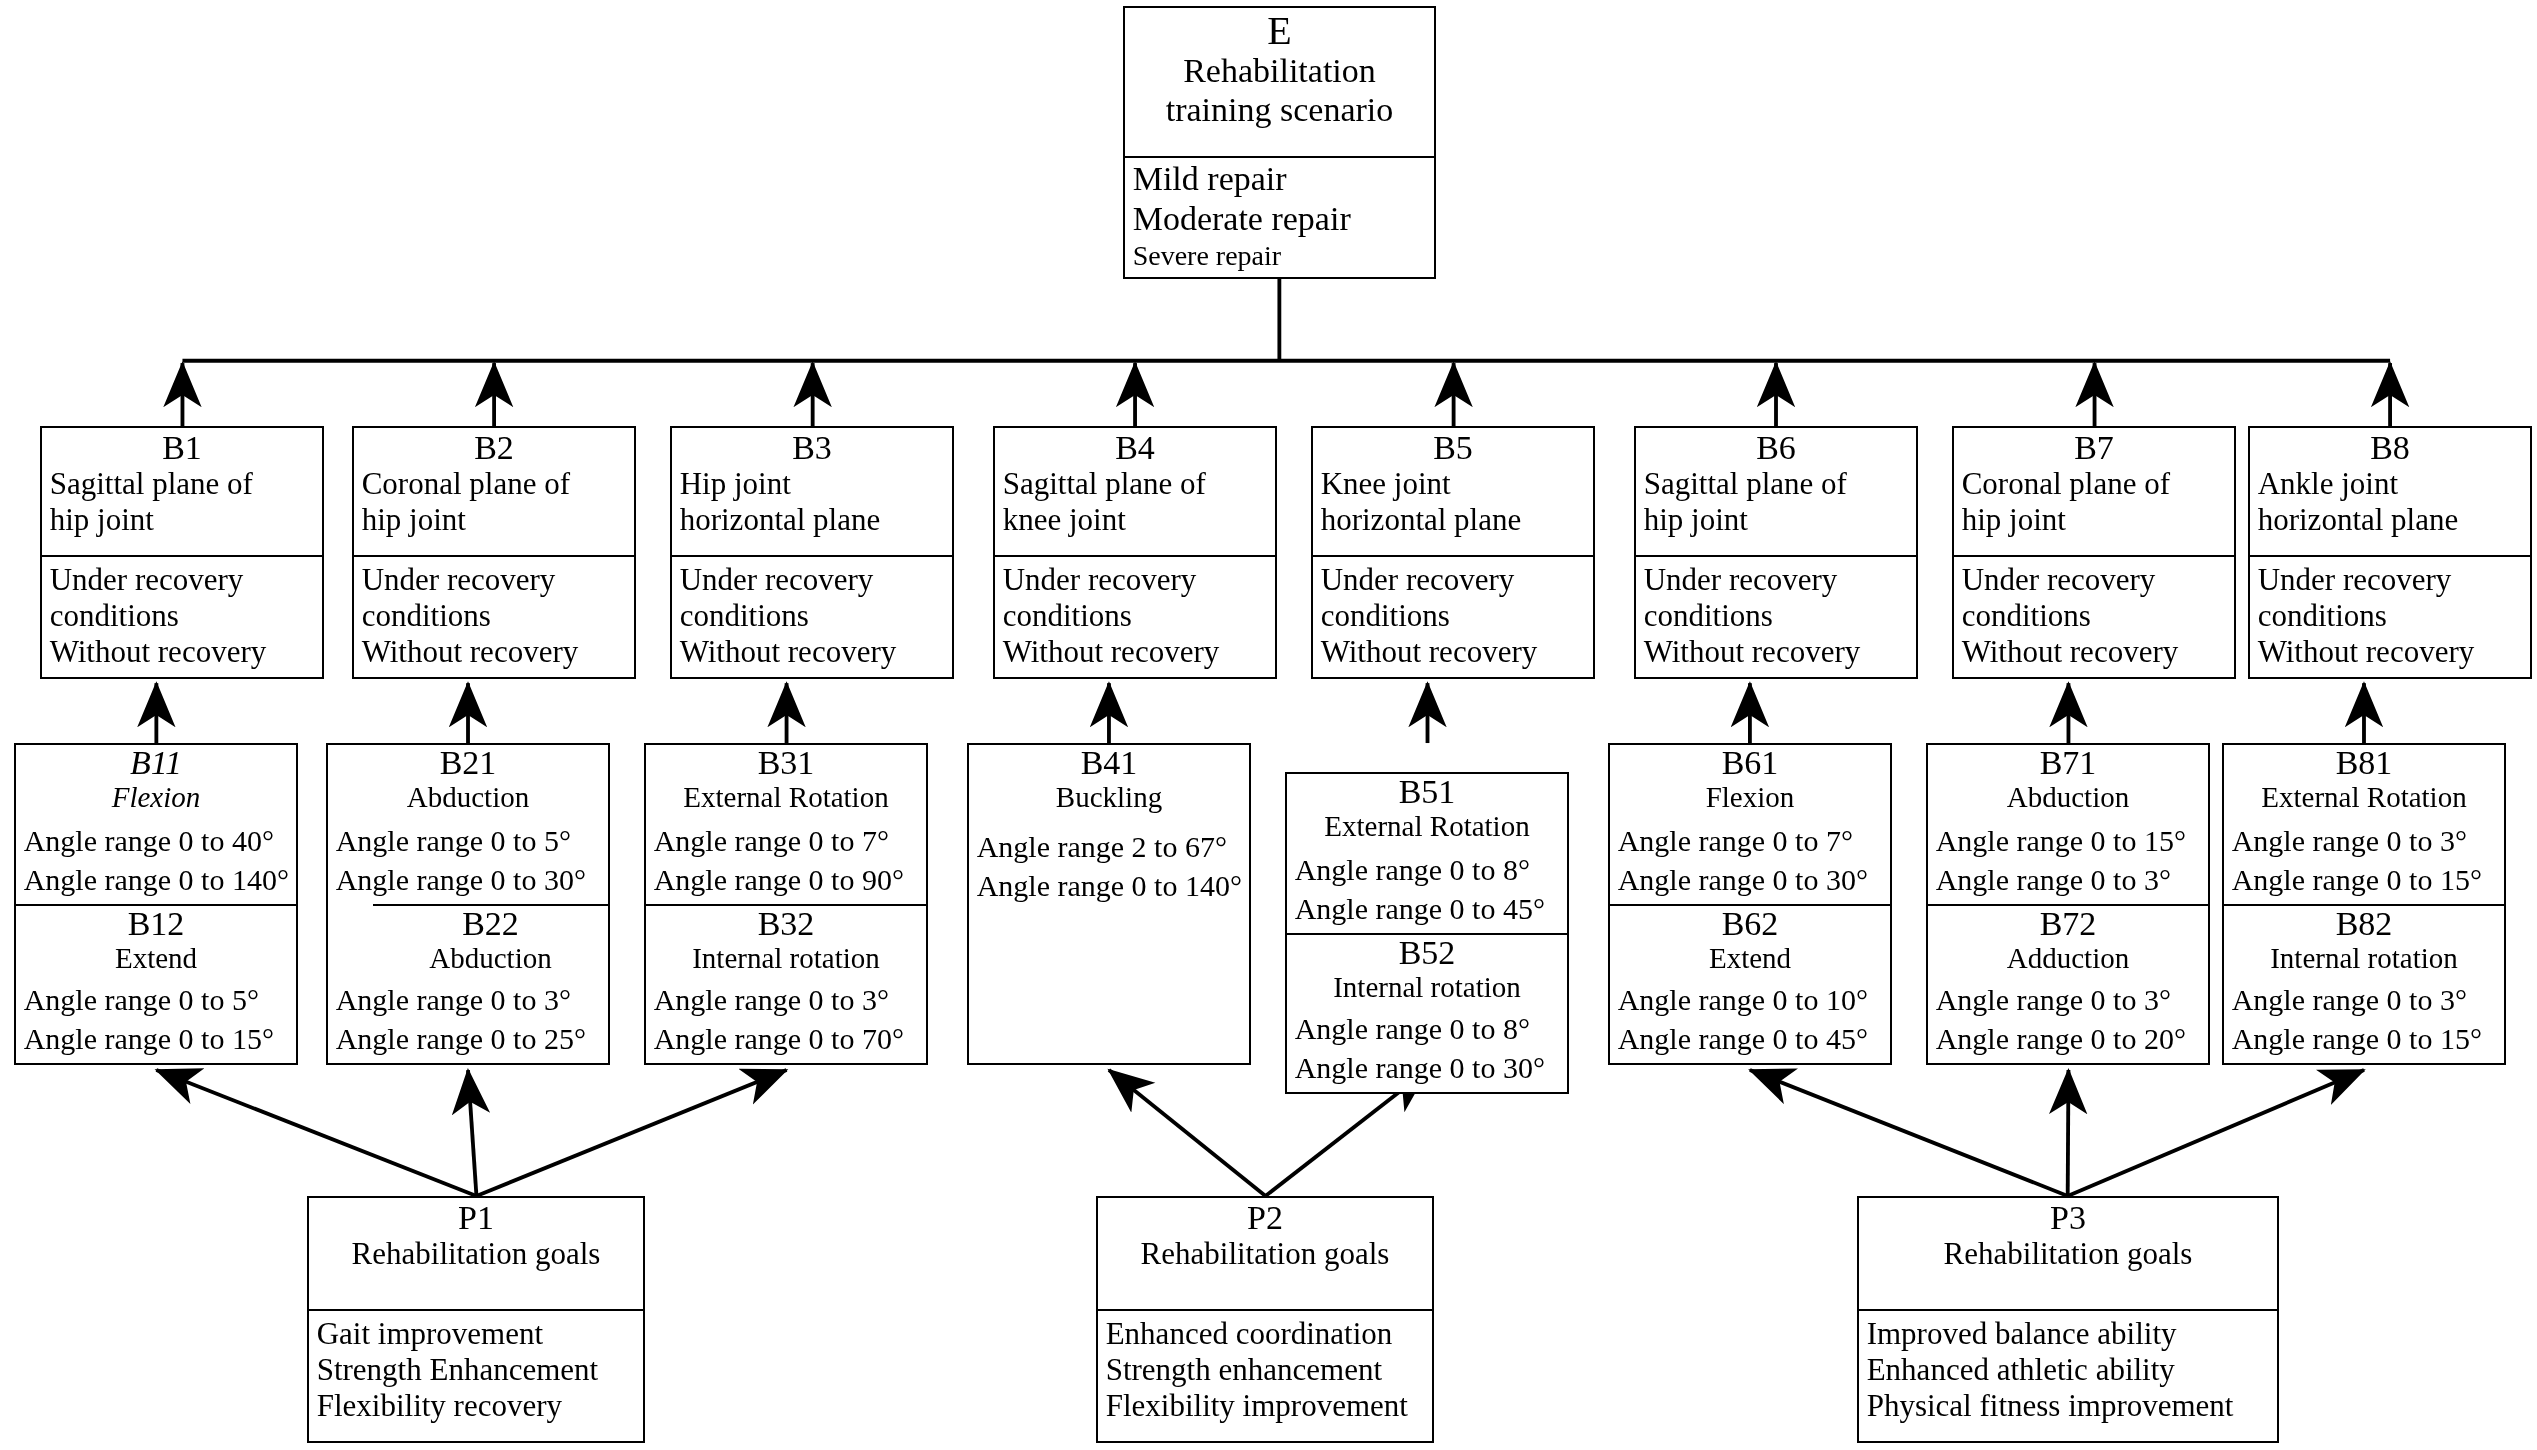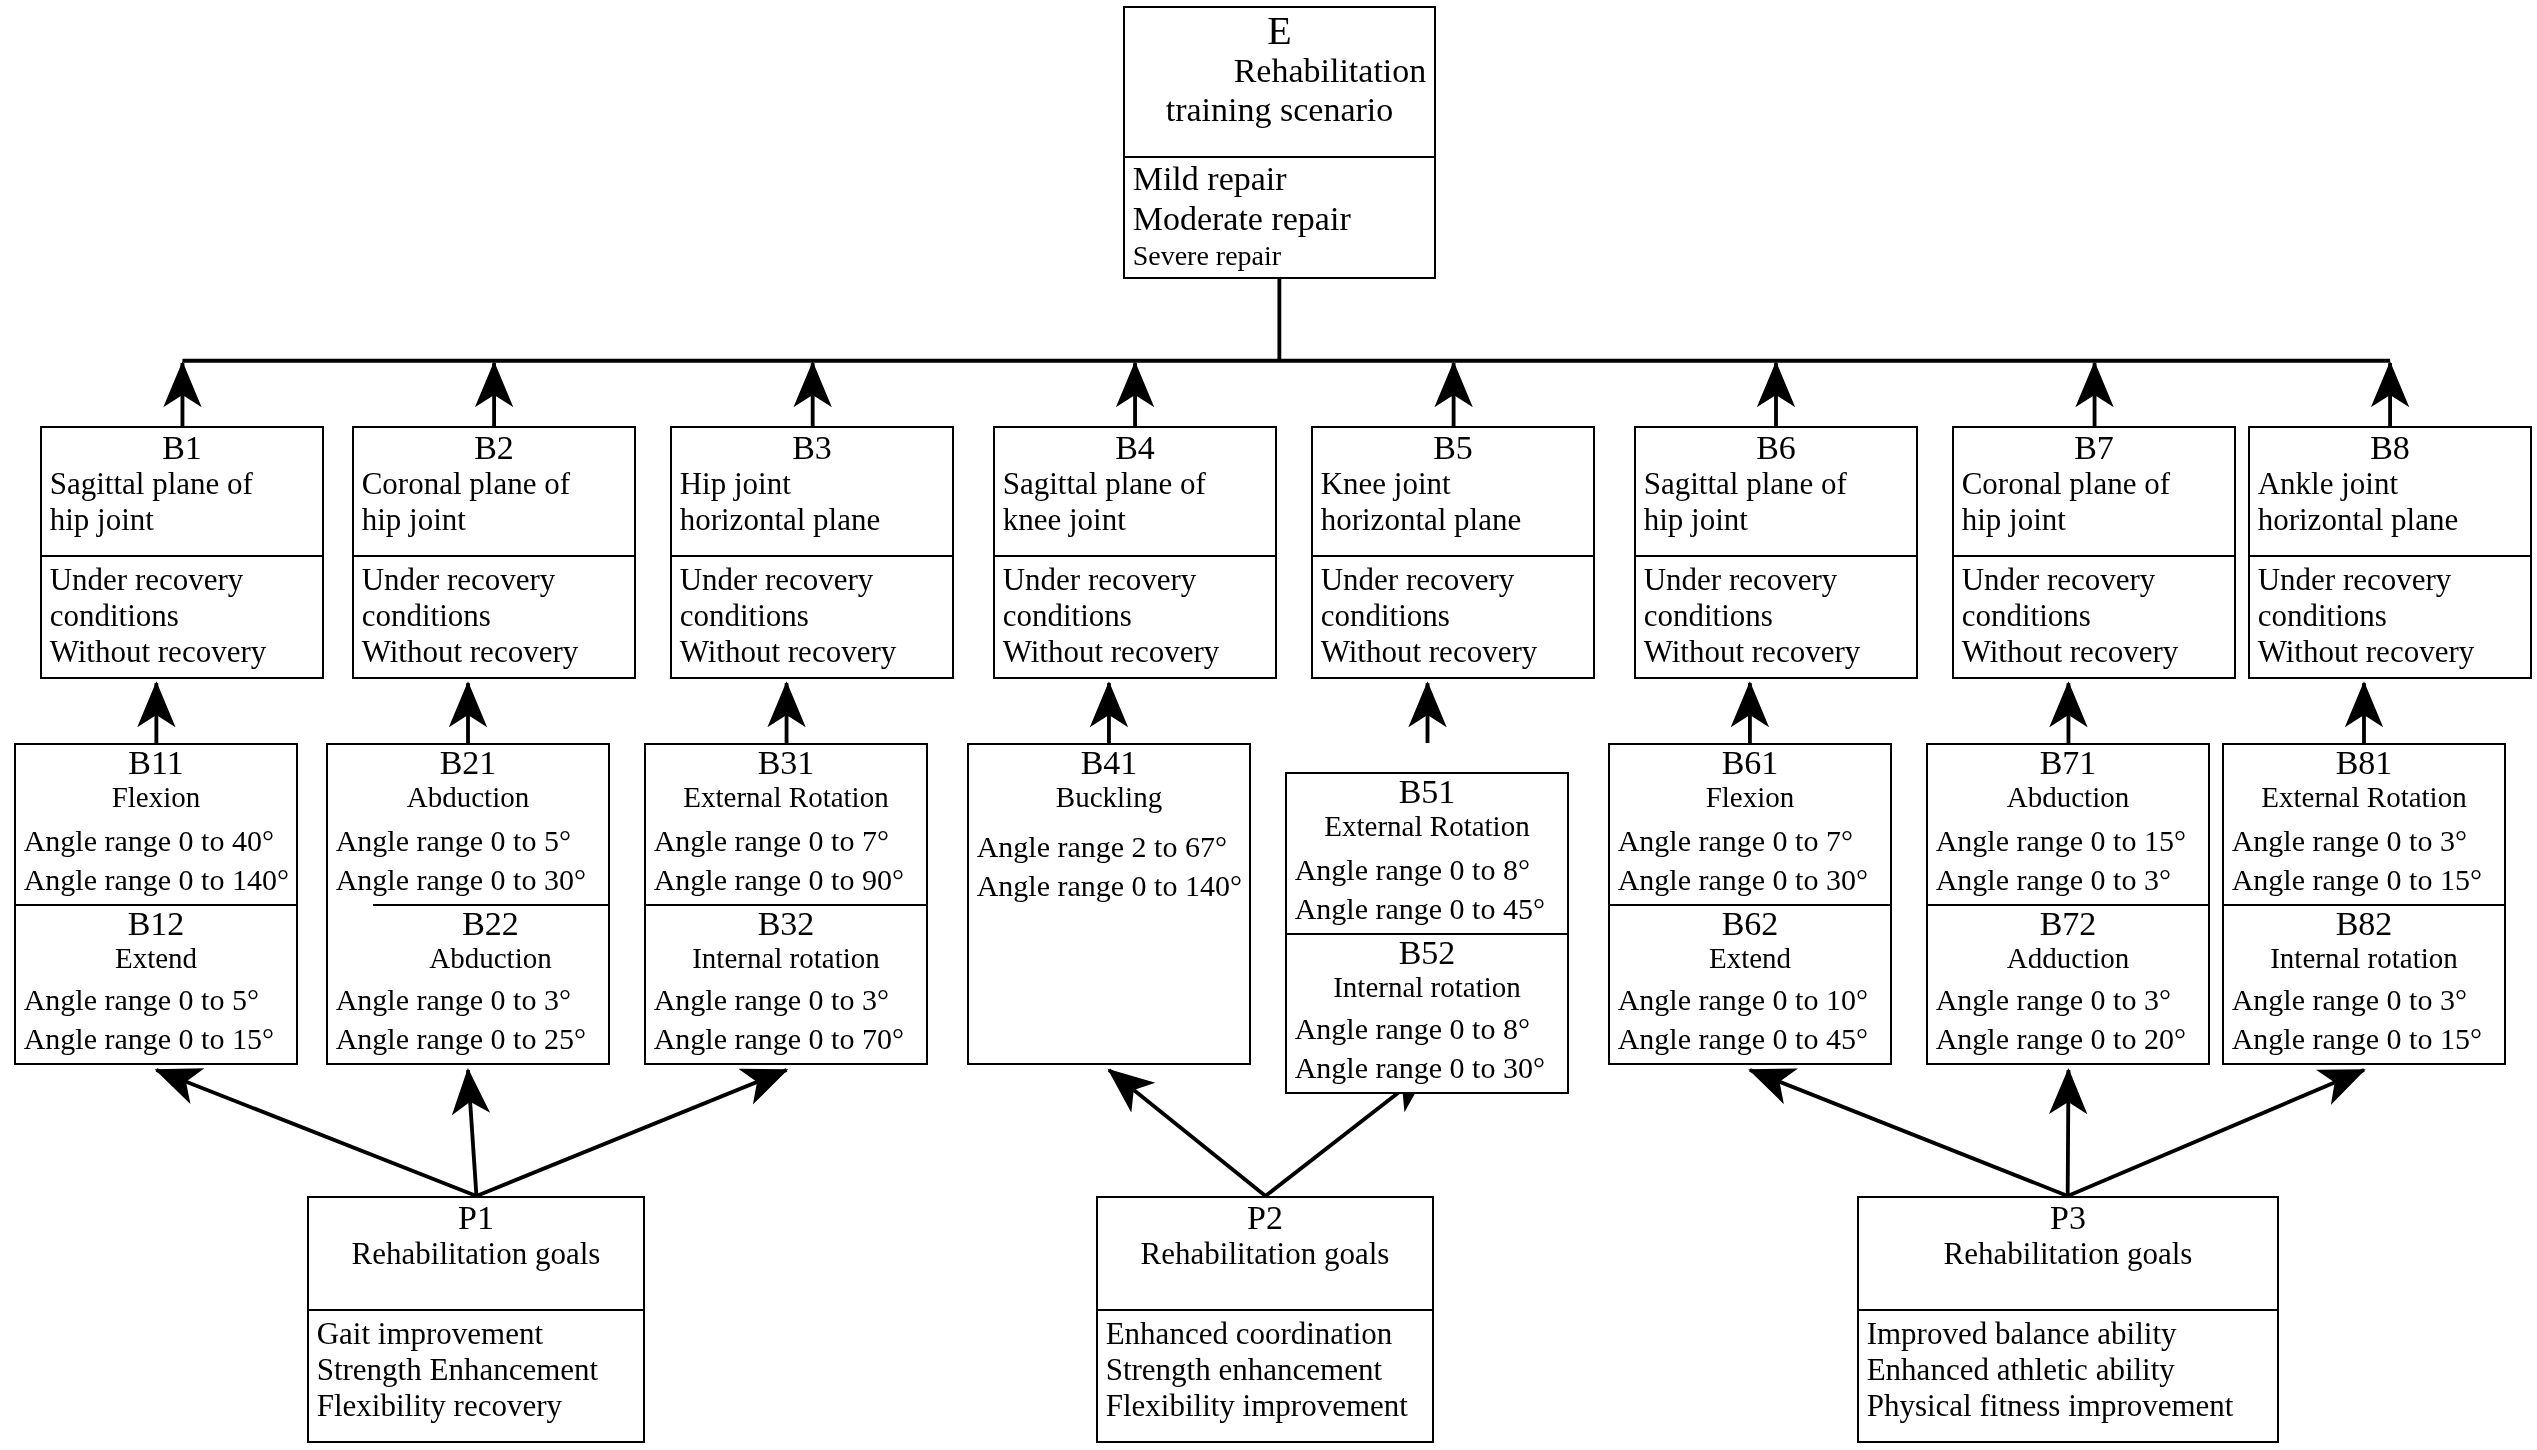--- a/index.html
+++ b/index.html
@@ -55,21 +55,21 @@
         <line x1="2693" y1="1558" x2="2279" y2="1394" marker-end="url(#ah)"></line>
         <line x1="2693" y1="1558" x2="2694" y2="1394" marker-end="url(#ah)"></line>
         <line x1="2693" y1="1558" x2="3079" y2="1394" marker-end="url(#ah)"></line>
       </g>
   </svg>
 
   <div id="nodes">
       <div class="box" style="left:1123px;top:6.1px;width:313px;height:273px;">
         <div class="sec" style="height: 152px;">
           <div class="code" style="font-size: 40px;">E</div>
-          <div class="ttl" style="font-size: 34px; text-align: right;">Rehabilitation</div>
+          <div class="ttl" style="font-size: 34px;">Rehabilitation</div>
           <div class="ttl" style="font-size: 34px;">training scenario</div>
         </div>
         <div class="sec divtop" style="flex: 1 1 0%;">
           <div class="lst" style="font-size: 34px; line-height: 1.18;">Mild repair</div>
           <div class="lst" style="font-size: 34px; line-height: 1.18;">Moderate repair</div>
           <div class="lst" style="font-size: 28px; line-height: 1.18;">Severe repair</div>
         </div>
       </div>
       <div class="box" style="left:40px;top:426px;width:284px;height:253px;">
         <div class="sec" style="height: 127px;">
@@ -161,21 +161,21 @@
           <div class="lst">Ankle joint</div>
           <div class="lst">horizontal plane</div>
         </div>
         <div class="sec divtop" style="flex: 1 1 0%; padding-top: 4.6px;">
           <div class="lst">Under recovery</div>
           <div class="lst">conditions</div>
           <div class="lst">Without recovery</div>
         </div>
       </div>
       <div class="box" style="left:14px;top:743px;width:284px;height:322px;">
-        <div class="sec" style="height: 77px; padding: 0px 15px;">
+        <div class="sec" style="height: 77px; padding: 0px 15px; font-style: italic;">
           <div class="code">B11</div>
           <div class="ttl" style="font-size: 29px;">Flexion</div>
         </div>
         <div class="ang thin" style="height: 84px;">
           <div>Angle range 0 to 40°</div>
           <div>Angle range 0 to 140°</div>
         </div>
         <div class="sec divtop" style="height: 77px; padding: 0px 4.6px;">
           <div class="code">B12</div>
           <div class="ttl" style="font-size: 29px;">Extend</div>

